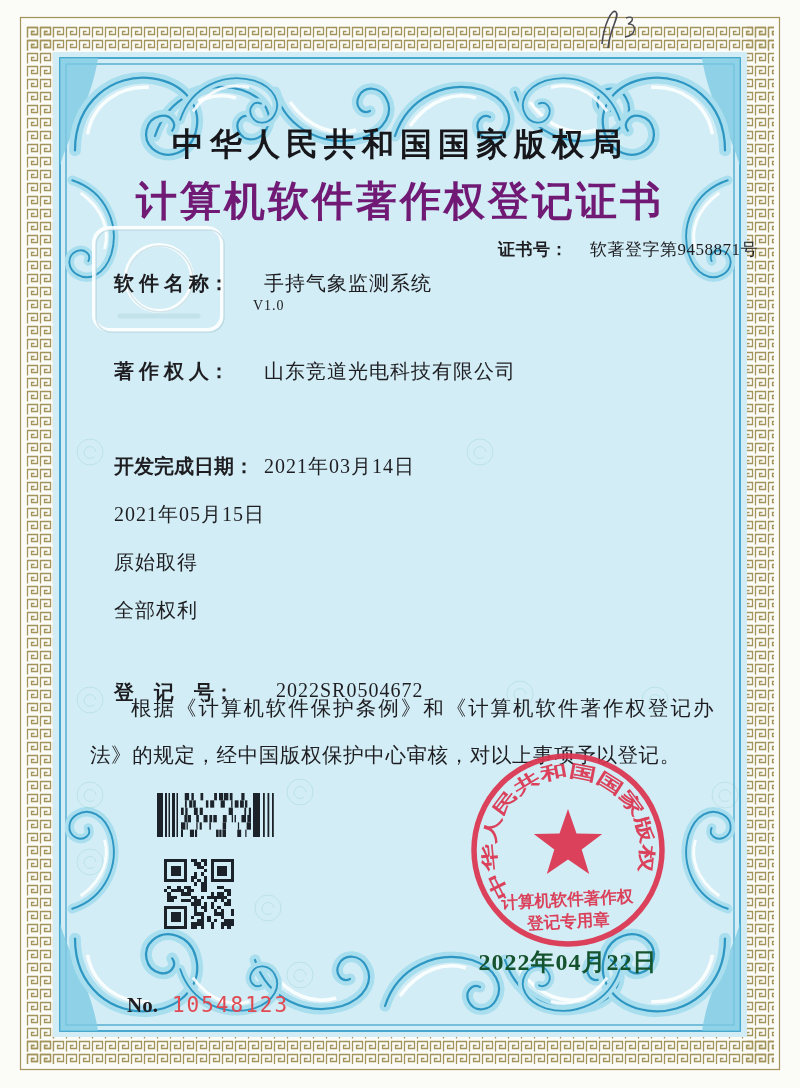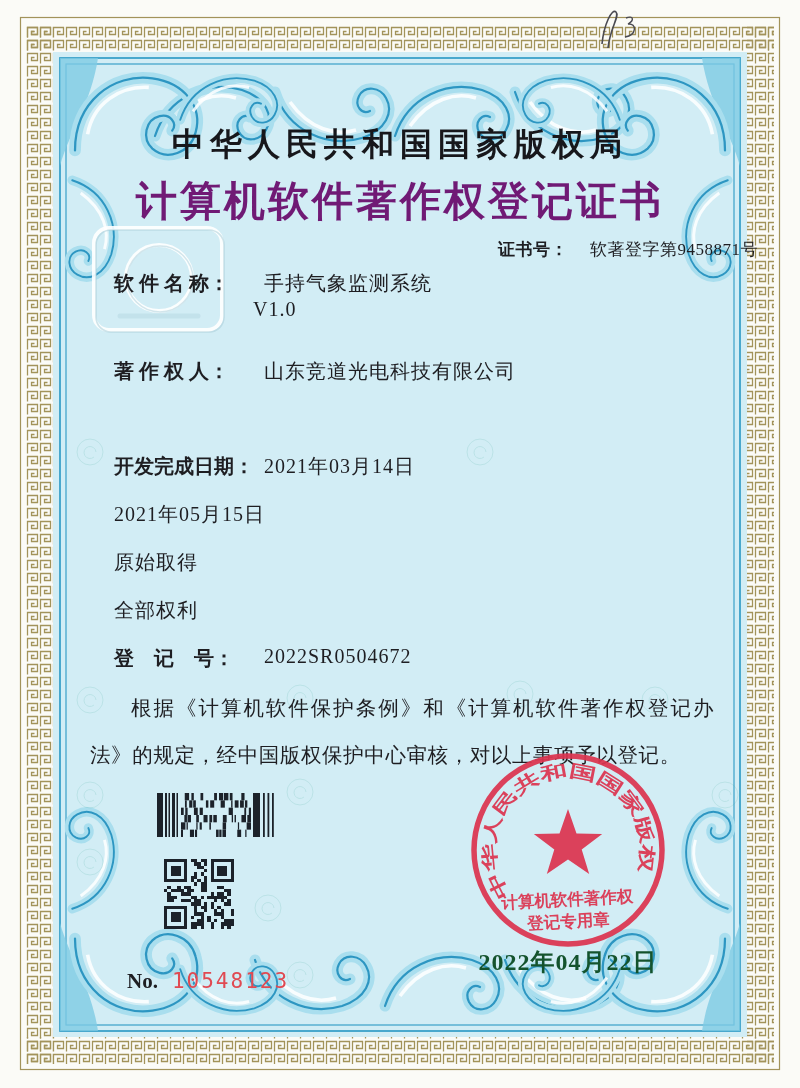--- a/index.html
+++ b/index.html
@@ -19,27 +19,27 @@
     top:174px;left:50px;width:700px;text-align:center;
     font-size:41px;font-weight:bold;letter-spacing:3px;color:#701a75;z-index:3;
   }
   .cert-no{
     top:238px;left:498px;font-size:17px;z-index:3;letter-spacing:0.5px;
   }
   .cert-no .lab{font-weight:bold;margin-right:22px;}
   .row{left:103px;display:flex;z-index:3;margin-left:11px;}
   .row .lab{width:150px;font-weight:bold;font-size:20px;white-space:pre;flex:none;}
   .row .val{font-size:20px;letter-spacing:1px;white-space:pre;text-align:right;}
-  .r1{top:270px;} .r1b{top:298px;left:253px;font-size:20px;letter-spacing:1px;z-index:3;}
-  .r2{top:358px;} .r3{top:453px;} .r4{top:501px;} .r5{top:549px;} .r6{top:597px;} .r7{top:645px;}
+  .r1{top:270px;} .r1b{top:298px;left:253px;font-size:14px;letter-spacing:1px;z-index:3;}
+  .r2{top:358px;} .r3{top:453px;} .r4{top:501px;} .r5{top:549px;} .r6{top:597px;} .r7{top:679px;gap:12px;}
   .statement{
     left:90px;width:624px;top:685px;font-size:20.5px;line-height:47px;
     text-indent:2em;letter-spacing:0.6px;z-index:3;text-align:justify;
   }
-  .serial{left:127px;top:969px;font-size:21px;z-index:3;font-weight:bold;}
+  .serial{left:127px;top:993px;font-size:21px;z-index:3;font-weight:bold;}
   .serial .num{
     color:#e04a52;font-family:"DejaVu Sans Mono", monospace;
     font-size:21px;letter-spacing:2px;font-weight:normal;margin-left:14px;
   }
   .issue-date{
     left:448px;top:946px;width:240px;text-align:center;
     font-size:24px;font-weight:bold;letter-spacing:1px;z-index:4;color:#14532d;
   }
   #barcode{left:157px;top:792px;z-index:3;}
   #qrcode{left:164px;top:859px;z-index:3;}

